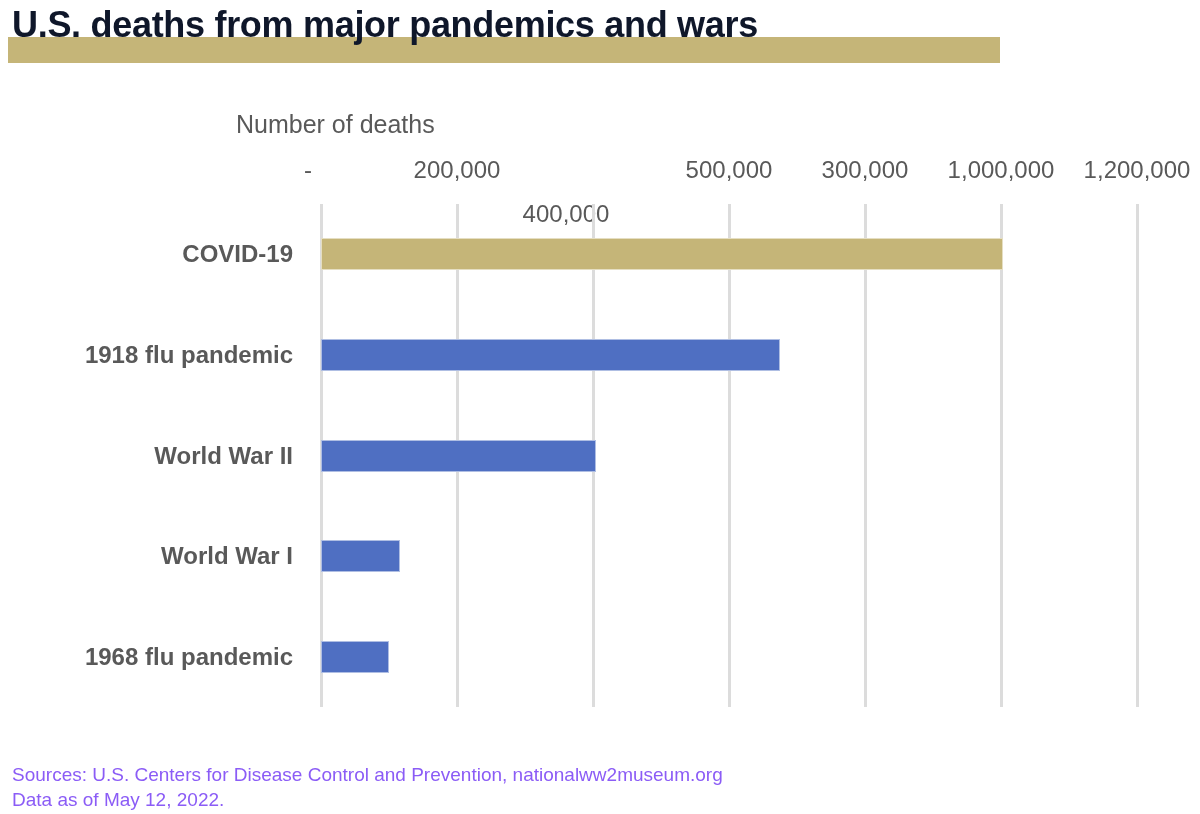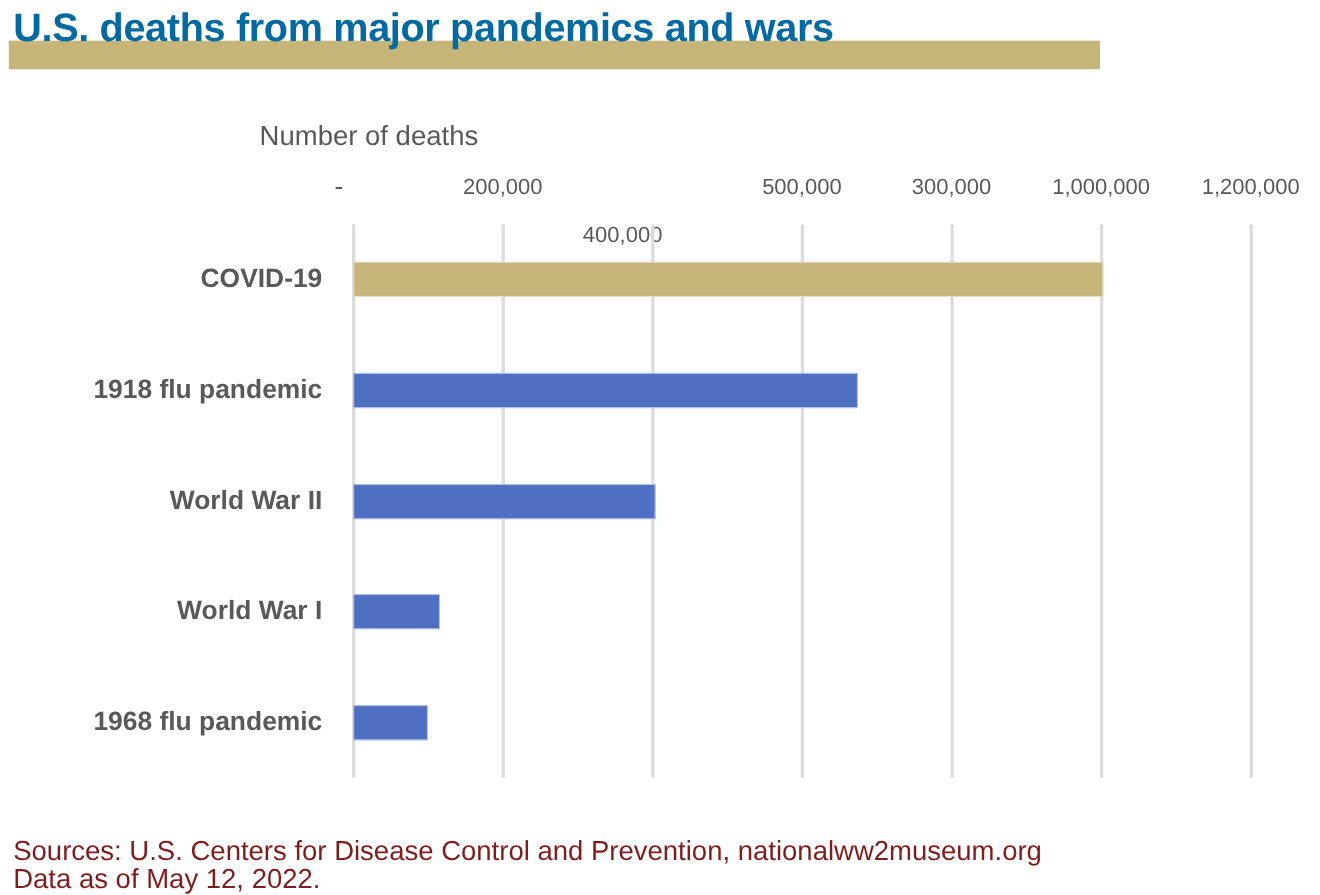--- a/index.html
+++ b/index.html
@@ -33,21 +33,21 @@
     height: 26px;
     background: #C5B578;
   }
   #chart-title {
     position: absolute;
     left: 12px;
     top: 3px;
     font-size: 36px;
     font-weight: bold;
     letter-spacing: -0.3px;
-    color: #0369a1;
+    color: #0f172a;
     white-space: nowrap;
     line-height: 44px;
   }
 
   
   #axis-title {
     position: absolute;
     left: 236px;
     top: 110px;
     font-size: 25px;
@@ -59,21 +59,21 @@
   #tick-row {
     position: absolute;
     left: 0;
     top: 155px;
     width: 1200px;
     height: 34px;
   }
   .tick-label {
     position: absolute;
     top: 0;
-    font-size: 20px;
+    font-size: 24px;
     color: #595959;
     white-space: nowrap;
     transform: translateX(-50%);
     line-height: 30px;
   }
   .tick-label.zero-dash {
     font-size: 24px;
   }
 
   
@@ -116,22 +116,22 @@
     text-align: right;
     line-height: 32px;
   }
 
   
   #footer {
     position: absolute;
     left: 12px;
     top: 762px;
     width: 1000px;
-    font-size: 25px;
-    color: #7f1d1d;
+    font-size: 19px;
+    color: #8b5cf6;
     line-height: 25px;
   }
   #footer div { white-space: nowrap; }
 </style>
 </head>
 <body>
 
 <div id="title-block">
   <div id="title-highlight"></div>
   <div id="chart-title">U.S. deaths from major pandemics and wars</div>

